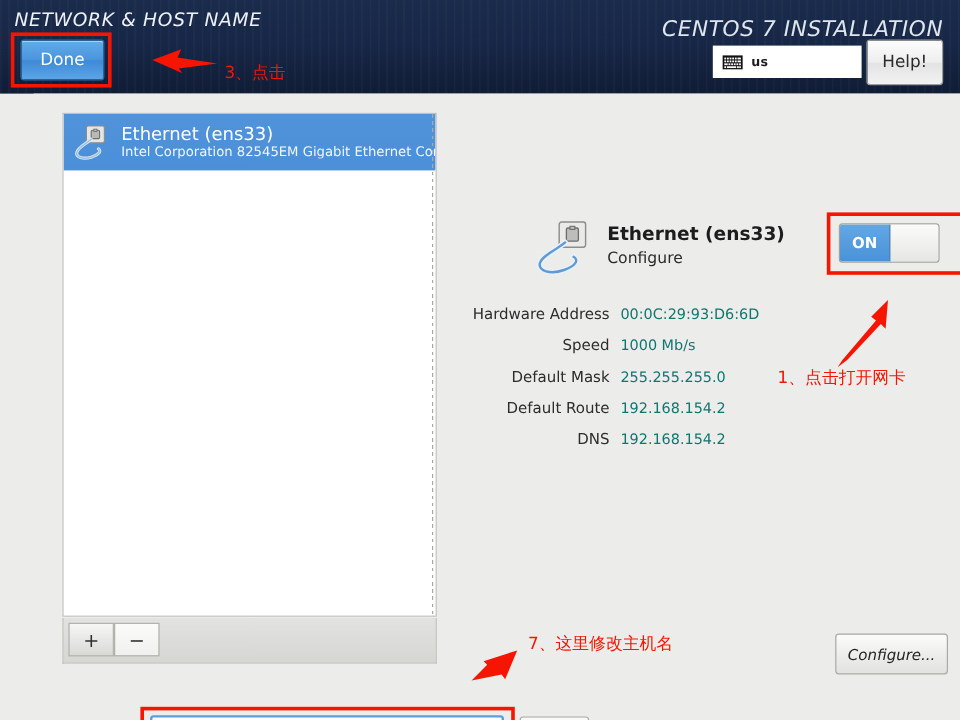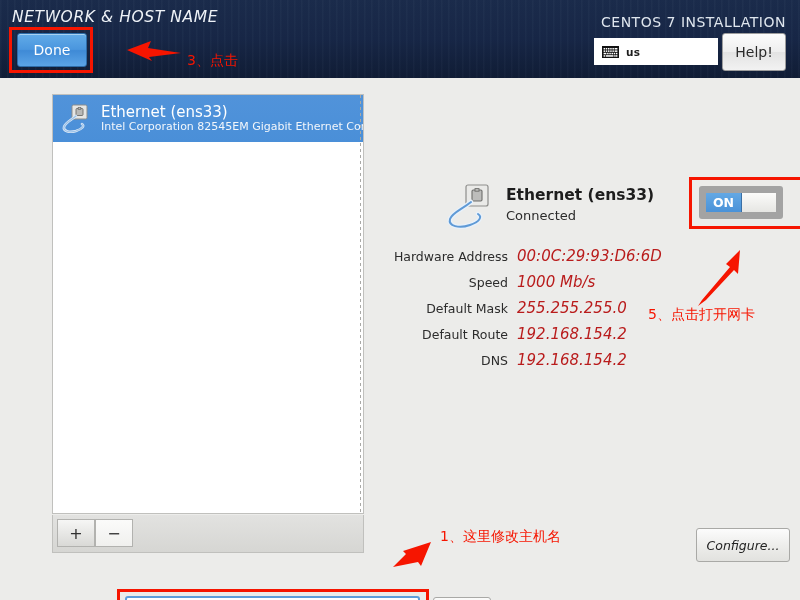--- a/index.html
+++ b/index.html
@@ -34,22 +34,23 @@
     color: #eef2f7;
     font-size: 15.5px;
     letter-spacing: 0.6px;
     font-weight: 400;
     font-style: italic;
   }
   .hdr-install {
     position: absolute;
     right: 14px; top: 14px;
     color: #dfe6ee;
-    font-size: 14px;
+    font-size: 18px;
     letter-spacing: 0.5px;
+    font-style: italic;
   }
   .done-btn {
     position: absolute;
     left: 17px; top: 33px;
     width: 68px; height: 32px;
     border-radius: 3px;
     background: linear-gradient(180deg, #62abe8 0%, #4a96de 48%, #3f8ad6 52%, #5ba4e6 100%);
     border: 1px solid #2e6ca8;
     color: #ffffff;
     font-size: 14px;
@@ -163,32 +164,32 @@
   .det-icon { position: absolute; left: 418px; top: 104px; width: 52px; height: 52px; }
   .det-title {
     position: absolute; left: 478px; top: 108px;
     font-size: 15.5px; font-weight: bold; color: #1d1d1d;
   }
   .det-status {
     position: absolute; left: 478px; top: 130px;
     font-size: 13px; color: #2b2b2b;
   }
   .det-rows { position: absolute; left: 330px; top: 165px; width: 330px; }
-  .det-row { display: flex; height: 26px; align-items: center; }
+  .det-row { display: flex; height: 26px; align-items: flex-end; }
   .det-lbl {
     width: 150px; text-align: right; padding-right: 9px;
     font-size: 12.5px; color: #2c2c2c;
   }
-  .det-val { font-size: 15px; color: #b91c1c; font-style: italic; }
+  .det-val { font-size: 12px; color: #0f766e; }
 
   
   .toggle {
     position: absolute; left: 671px; top: 108px;
     width: 84px; height: 33px;
-    border: 7px solid #a3a3a3;
+    border: 1px solid #a3a3a3;
     border-radius: 3px;
     background: #f0f0ee;
     display: flex; cursor: pointer;
     box-sizing: border-box;
     overflow: hidden;
   }
   .tg-on {
     width: 42px; height: 100%;
     background: linear-gradient(180deg, #63a8e4 0%, #4a92d8 100%);
     color: #ffffff;
@@ -337,21 +338,21 @@
   </div>
 
   <svg class="det-icon" viewBox="0 0 52 52">
     <rect x="20" y="3" width="22" height="21" rx="2" fill="#eaeae8" stroke="#8d8d8b" stroke-width="1.2"></rect>
     <rect x="26" y="8" width="10" height="11" rx="1.2" fill="#bdbdbb" stroke="#6d6d6b" stroke-width="1.1"></rect>
     <rect x="29" y="6.6" width="4" height="2.6" fill="#bdbdbb" stroke="#6d6d6b" stroke-width="0.9"></rect>
     <path d="M25 20 C15 28, 6 31, 4 37 C2 44, 13 47, 24 43 C33 40, 37 35, 32 32" fill="none" stroke="#e8f1fa" stroke-width="4.6" stroke-linecap="round"></path>
     <path d="M25 20 C15 28, 6 31, 4 37 C2 44, 13 47, 24 43 C33 40, 37 35, 32 32" fill="none" stroke="#5f9ad6" stroke-width="2" stroke-linecap="round"></path>
   </svg>
   <div class="det-title">Ethernet (ens33)</div>
-  <div class="det-status">Connected</div>
+  <div class="det-status">Configure</div>
 
   <div class="det-rows">
     <div class="det-row">
       <div class="det-lbl">Hardware Address</div>
       <div class="det-val">00:0C:29:93:D6:6D</div>
     </div>
     <div class="det-row">
       <div class="det-lbl">Speed</div>
       <div class="det-val">1000 Mb/s</div>
     </div>
@@ -371,26 +372,26 @@
 
   <div class="toggle">
     <div class="tg-on">ON</div>
     <div class="tg-knob"></div>
   </div>
   <div class="toggle-hl"></div>
 
   <svg class="arrow" style="left:668px; top:170px;" width="48" height="62" viewBox="0 0 48 62">
     <path d="M44 2 L30 16 L34 19 L6 52 L2 58 L10 52 L38 22 L42 26 Z" fill="#f61500"></path>
   </svg>
-  <div class="anno anno-1">5、点击打开网卡</div>
+  <div class="anno anno-1">1、点击打开网卡</div>
 
   <div class="configure-btn">Configure...</div>
 
   <svg class="arrow" style="left:363px; top:462px;" width="42" height="30" viewBox="0 0 42 30">
     <path d="M2 27 L15 14 L12 11 L40 2 L30 26 L27 22 Z" fill="#f61500"></path>
   </svg>
-  <div class="anno anno-2">1、这里修改主机名</div>
+  <div class="anno anno-2">7、这里修改主机名</div>
 
   <input class="hn-input" type="text" value="localhost.localdomain" style="">
   <div class="hn-hl"></div>
   <div class="apply-btn">Apply</div>
 
 </div>
 
 </body></html>

